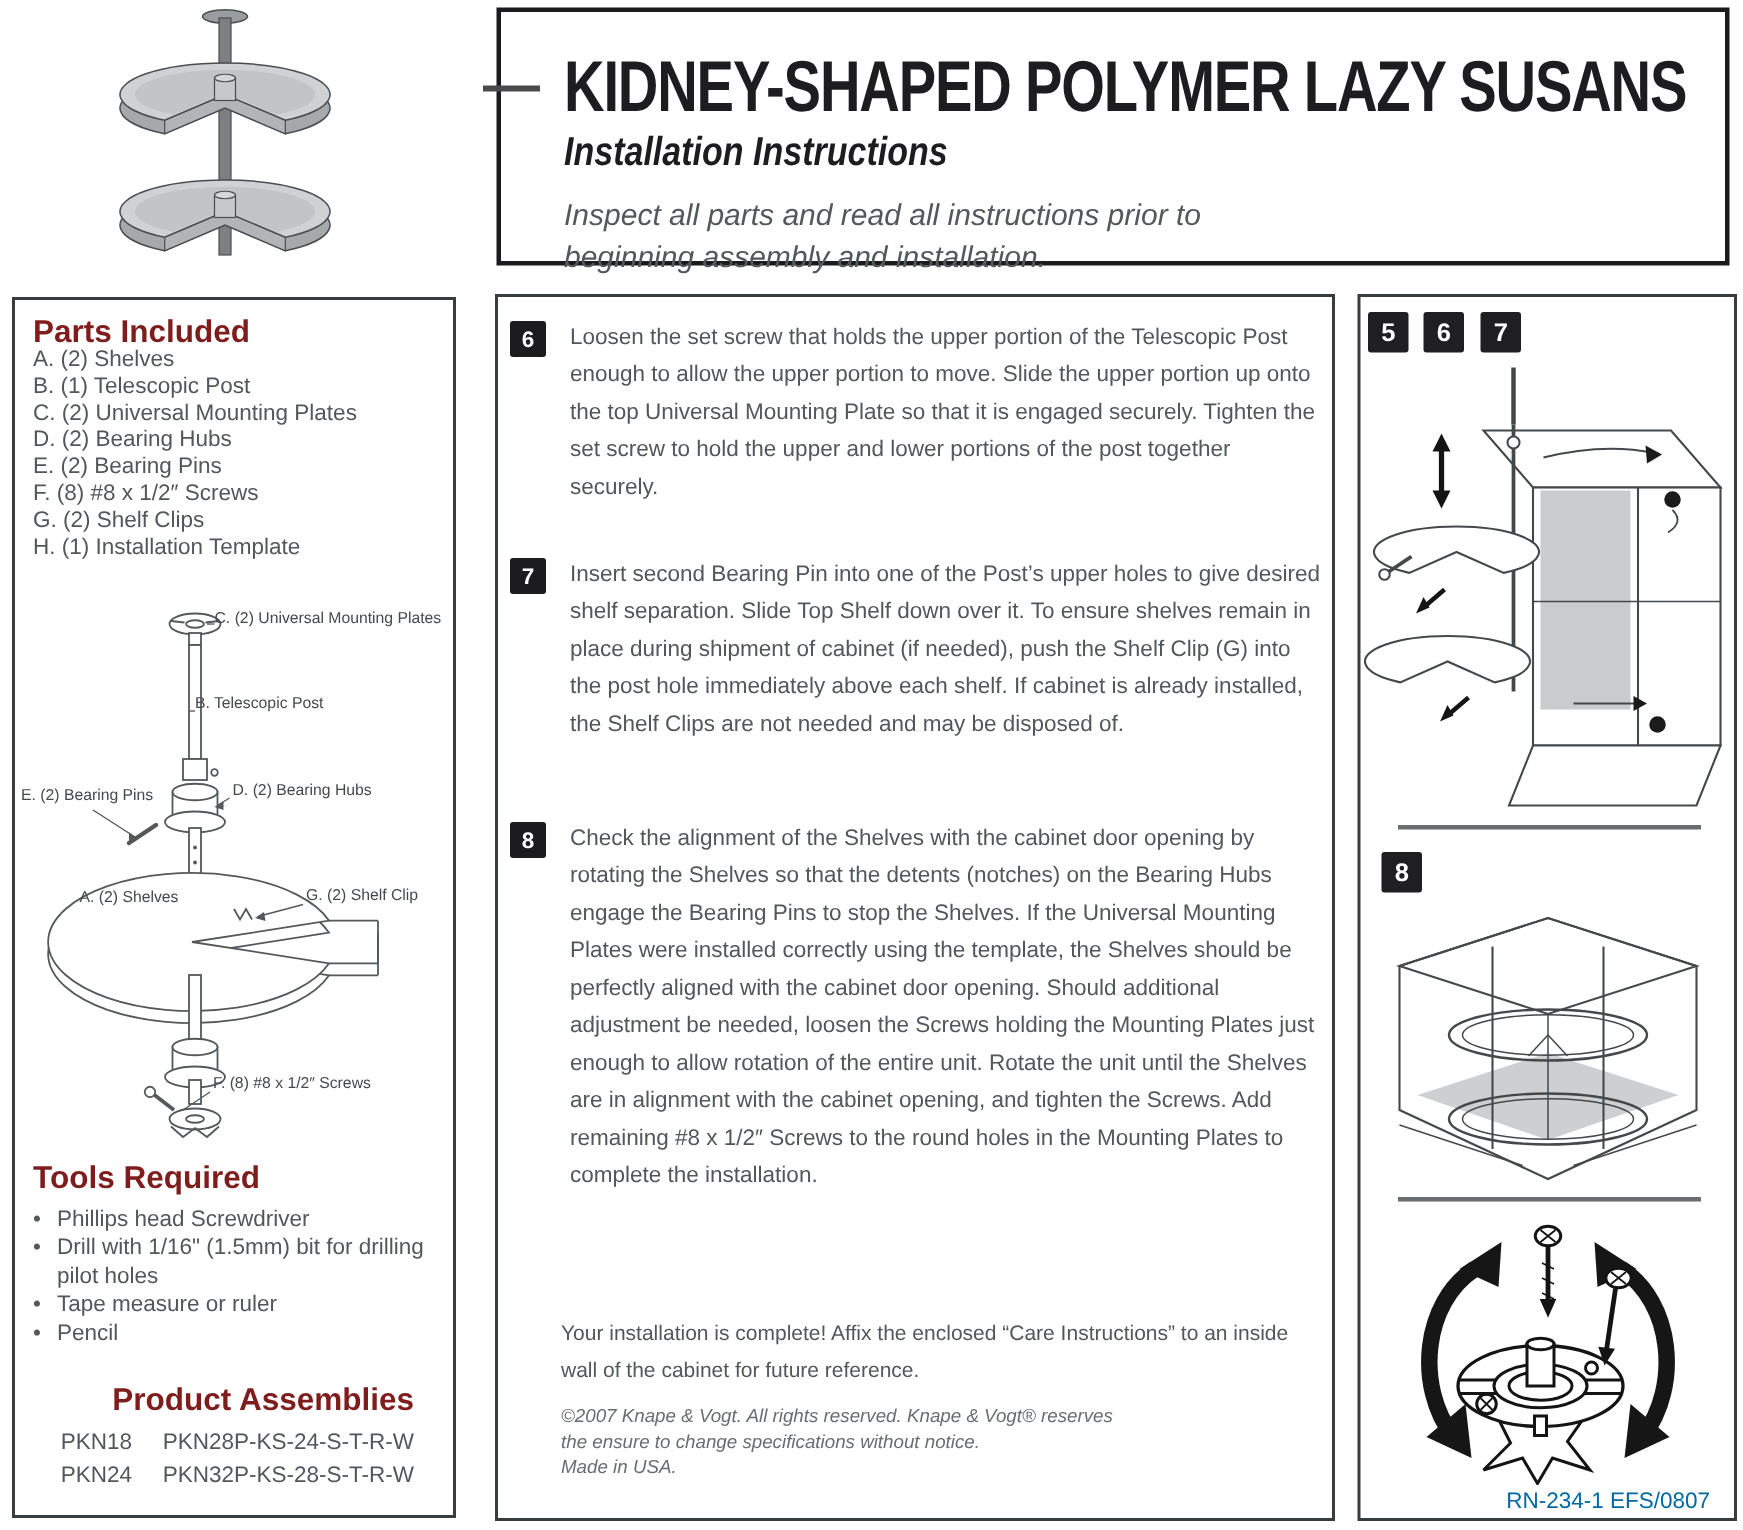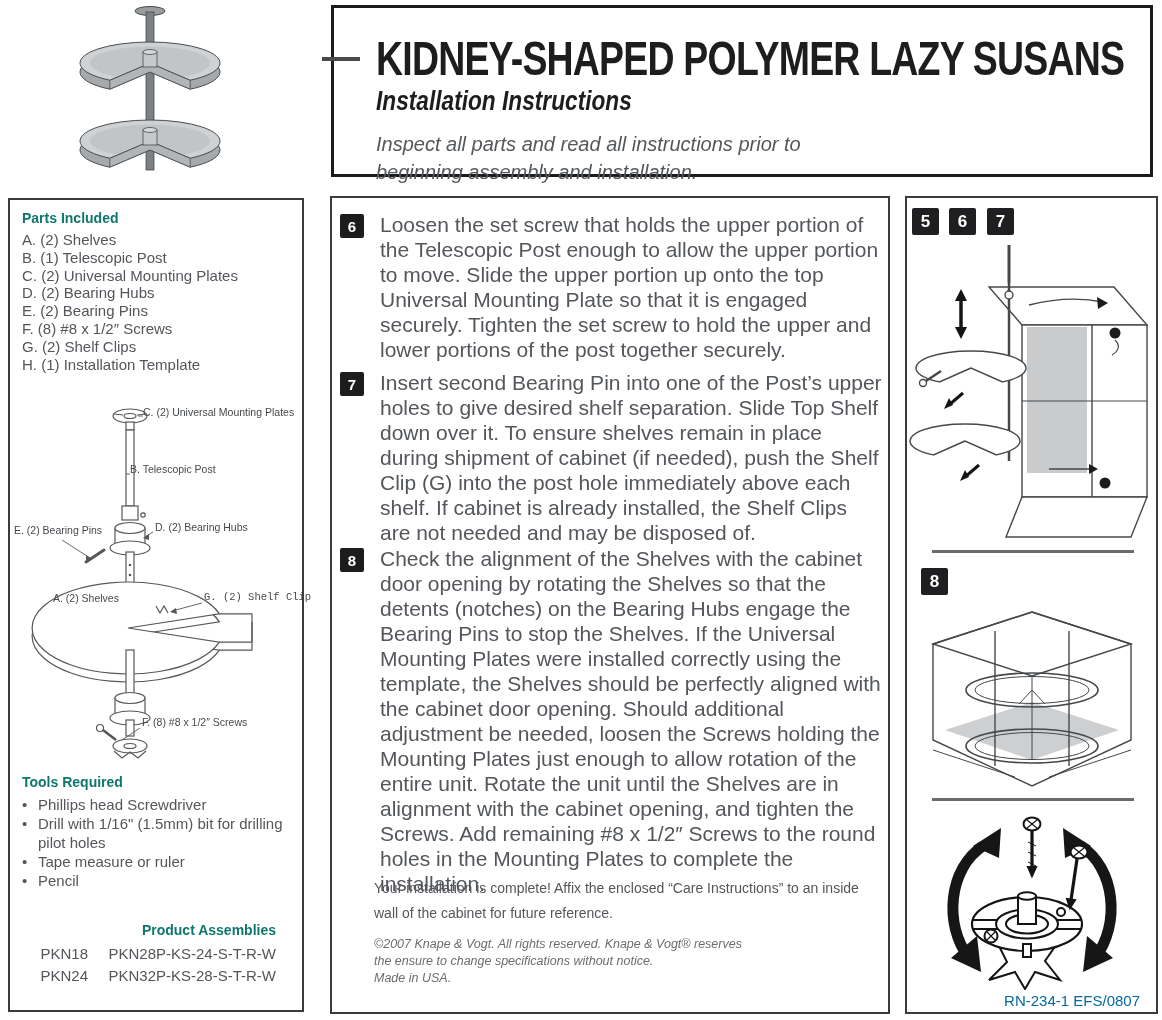--- a/index.html
+++ b/index.html
@@ -13,34 +13,34 @@
               border:3px solid #1b1b1d;box-sizing:border-box;background:#fff;text-decoration:underline;}
   .title-tick{position:absolute;left:-12px;top:49px;width:38px;height:4px;background:#4a4a4c;}
   .hdr-inner{position:absolute;left:42px;top:26px;white-space:nowrap;}
   .doc-title{font-size:48px;font-weight:bold;color:#1d1d1f;letter-spacing:-1px;
              transform:scaleX(0.78);transform-origin:left center;line-height:1.05;}
   .doc-subtitle{font-size:27px;font-weight:bold;font-style:italic;color:#1d1d1f;
                 transform:scaleX(0.84);transform-origin:left center;margin-top:2px;}
   .doc-note{font-size:20px;font-style:italic;color:#55585b;line-height:28px;margin-top:13px;}
 
   
-  .h-bold{font-size:14px;font-weight:bold;color:#0f766e;}
+  .h-bold{font-size:21px;font-weight:bold;color:#7f1d1d;}
   .parts-list{font-size:15px;line-height:17.8px;color:#53565a;}
   .diagram-label{position:absolute;font-size:10.5px;color:#46494c;white-space:nowrap;}
   .tool-item{display:flex;font-size:15px;line-height:19px;color:#53565a;width:262px;}
   .tool-bullet{width:16px;flex:0 0 16px;}
   .asm-row{display:flex;font-size:15px;line-height:22px;color:#53565a;}
   .asm-c1{width:66px;} .asm-c2{width:68px;}
 
   
   .step{position:absolute;left:8px;display:flex;}
   .step-badge{width:24px;height:24px;flex:0 0 24px;background:#1c1c1e;color:#fff;
               font-size:15px;font-weight:bold;display:flex;align-items:center;
               justify-content:center;border-radius:2px;margin-top:2px;}
-  .step-text{margin-left:16px;width:502px;font-size:21px;line-height:25px;color:#53565a;}
+  .step-text{margin-left:16px;width:502px;font-size:15px;line-height:25px;color:#53565a;}
   .completion{position:absolute;left:42px;width:502px;font-size:14px;line-height:25px;color:#53565a;}
   .copyright{position:absolute;left:42px;font-size:12.5px;font-style:italic;
              line-height:17px;color:#6a6d70;}
 
   
   .fig-badge{position:absolute;width:27px;height:27px;background:#1f1f21;color:#fff;
              font-size:17px;font-weight:bold;display:flex;align-items:center;
              justify-content:center;border-radius:2px;}
   .divider{position:absolute;left:25px;width:202px;height:3px;background:#6a6d70;}
   .doc-code{position:absolute;right:16px;top:794px;font-size:15px;color:#0369a1;}
@@ -159,21 +159,21 @@
           <line x1="192" y1="203" x2="162" y2="211" stroke-width="0.9"></line>
           <polygon points="160,212 166,208 167,214" fill="#55585b" stroke="none"></polygon>
           <line x1="130" y1="328" x2="112" y2="340" stroke-width="0.9"></line>
         </g>
       </svg>
       <span class="diagram-label" style="left:133px;top:6px;">C. (2) Universal Mounting Plates</span>
       <span class="diagram-label" style="left:120px;top:63px;">B. Telescopic Post</span>
       <span class="diagram-label" style="left:4px;top:124px;">E. (2) Bearing Pins</span>
       <span class="diagram-label" style="left:145px;top:121px;">D. (2) Bearing Hubs</span>
       <span class="diagram-label" style="left:43px;top:192px;">A. (2) Shelves</span>
-      <span class="diagram-label" style="left:194px;top:191px;font-family:Liberation Mono, monospace;">G. (2) Shelf Clip</span>
+      <span class="diagram-label" style="left:194px;top:191px;">G. (2) Shelf Clip</span>
       <span class="diagram-label" style="left:132px;top:316px;">F. (8) #8 x 1/2″ Screws</span>
     </div>
 
     <div class="abs" style="left:12px;top:574px;">
       <div class="h-bold">Tools Required</div>
       <div style="margin-top:5px;">
         <div class="tool-item">
           <span class="tool-bullet">•</span>
           <span>Phillips head Screwdriver</span>
         </div>

